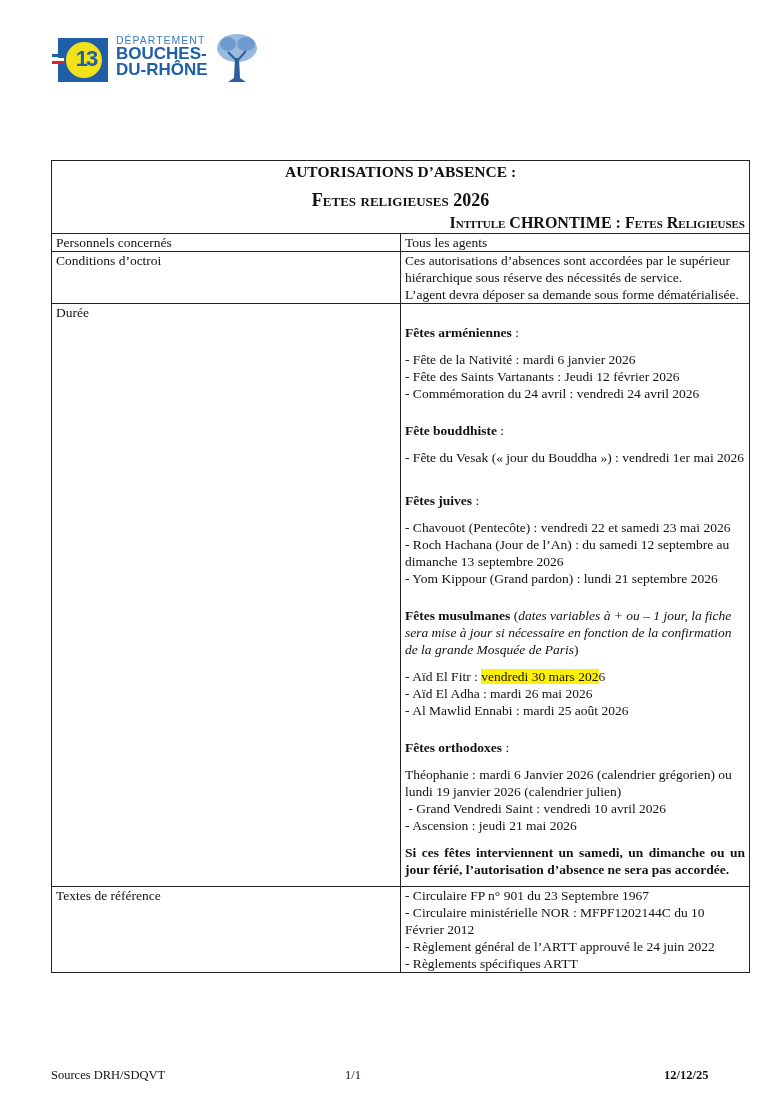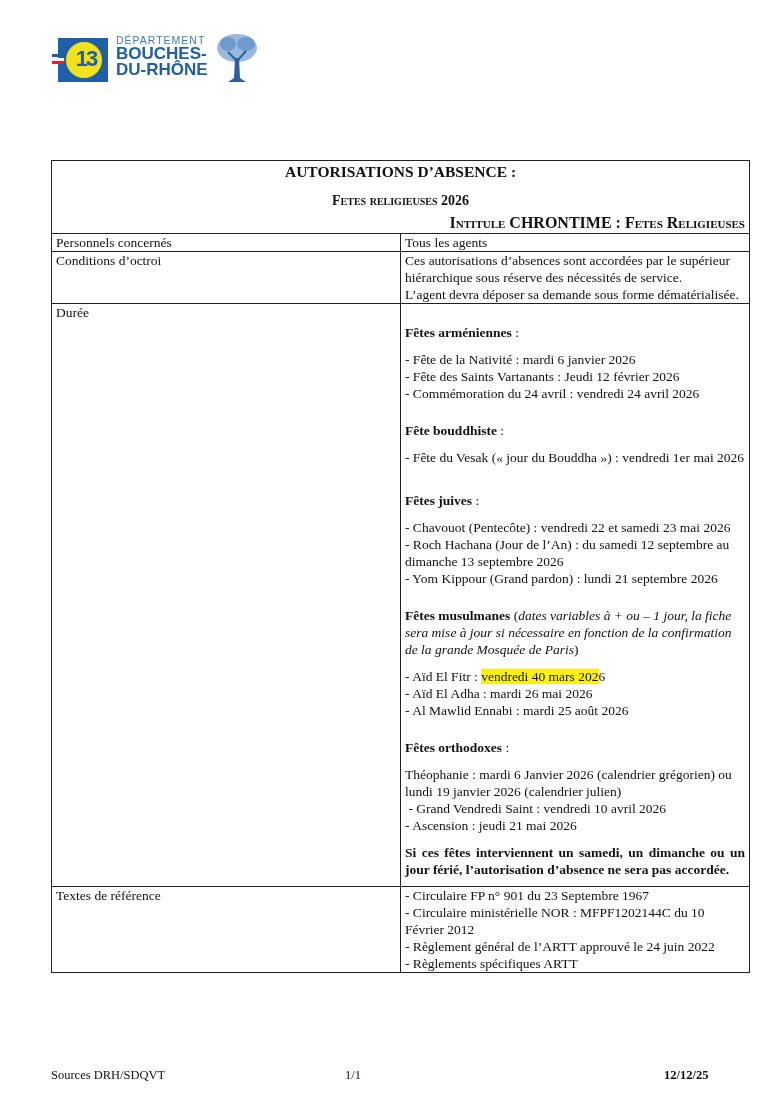--- a/index.html
+++ b/index.html
@@ -17,21 +17,21 @@
   .logo-big { font-size: 17px; font-weight: bold; line-height: 16px; }
   .logo-tree { position: absolute; left: 162px; top: 0px; width: 46px; height: 52px; }
 
   table.doc {
     position: absolute; left: 51px; top: 160px; width: 699px;
     border-collapse: collapse; table-layout: fixed;
   }
   table.doc td { border: 1px solid #222; vertical-align: top; padding: 0 4px; line-height: 17px; }
   td.col1 { width: 162px; }
   .hdr-title { text-align: center; font-weight: bold; font-size: 15.5px; padding-top: 2px; }
-  .hdr-sub { text-align: center; font-weight: bold; font-size: 14px; margin-top: 12px; font-variant: small-caps; }
+  .hdr-sub { text-align: center; font-weight: bold; font-size: 18px; margin-top: 12px; font-variant: small-caps; }
   .hdr-intitule { text-align: right; font-weight: bold; font-size: 16px; margin-top: 5px; font-variant: small-caps; }
   .sec-title { font-weight: bold; }
   .gap-top { margin-top: 10px; }
   .gap-lg { margin-top: 20px; }
   .highlight { background: #fff200; }
   .warning { font-weight: bold; text-align: justify; }
   .footer { position: absolute; top: 1068px; font-size: 12.5px; }
   em { font-style: italic; }
 </style>
 </head>
@@ -97,21 +97,21 @@
 
       <div class="gap-lg" style="margin-top:26px;"><span class="sec-title">Fêtes juives</span><span> :</span></div>
       <div class="gap-top">
         <div>- Chavouot (Pentecôte) : vendredi 22 et samedi 23 mai 2026</div>
         <div>- Roch Hachana (Jour de l’An) : du samedi 12 septembre au dimanche 13 septembre 2026</div>
         <div>- Yom Kippour (Grand pardon) : lundi 21 septembre 2026</div>
       </div>
 
       <div class="gap-lg"><span class="sec-title">Fêtes musulmanes</span><span> (</span><em>dates variables à + ou – 1 jour, la fiche sera mise à jour si nécessaire en fonction de la confirmation de la grande Mosquée de Paris</em><span>)</span></div>
       <div class="gap-top">
-        <div><span>- Aïd El Fitr : </span><span class="highlight">vendredi 40 mars 202</span><span>6</span></div>
+        <div><span>- Aïd El Fitr : </span><span class="highlight">vendredi 30 mars 202</span><span>6</span></div>
         <div>- Aïd El Adha : mardi 26 mai 2026</div>
         <div>- Al Mawlid Ennabi : mardi 25 août 2026</div>
       </div>
 
       <div class="gap-lg"><span class="sec-title">Fêtes orthodoxes</span><span> :</span></div>
       <div class="gap-top">
         <div>Théophanie : mardi 6 Janvier 2026 (calendrier grégorien) ou lundi 19 janvier 2026 (calendrier julien)</div>
         <div style="white-space:pre;"> - Grand Vendredi Saint : vendredi 10 avril 2026</div>
         <div>- Ascension : jeudi 21 mai 2026</div>
       </div>

